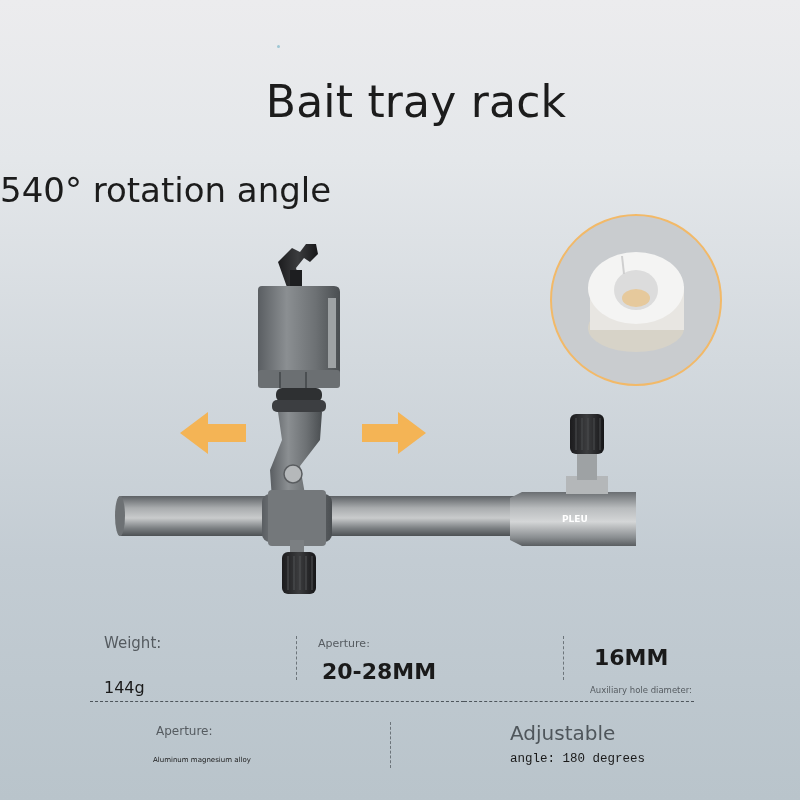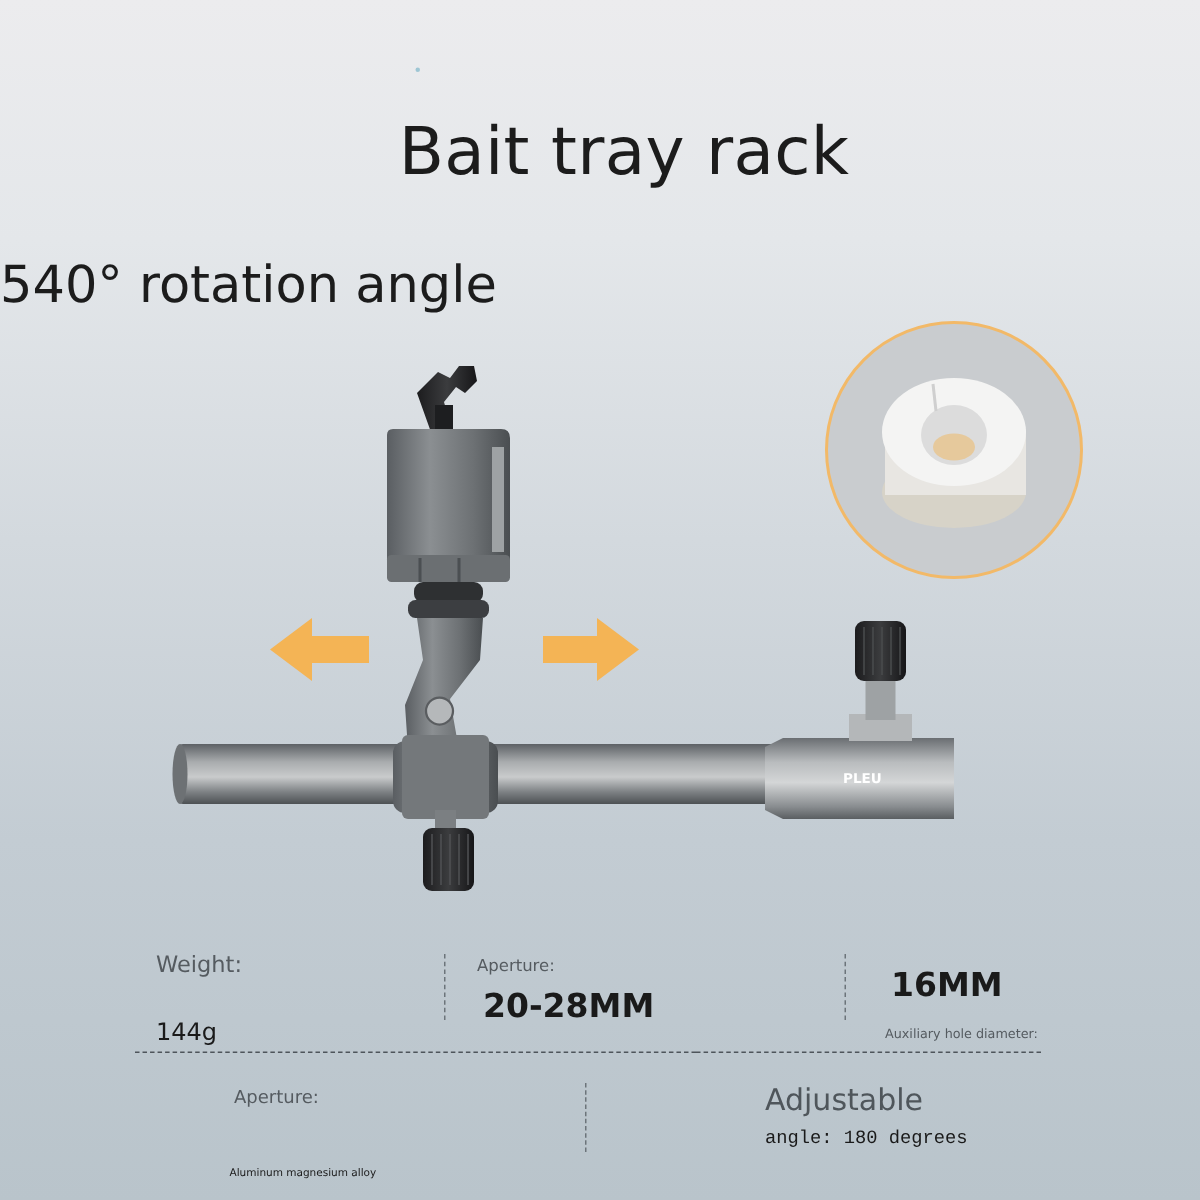--- a/index.html
+++ b/index.html
@@ -152,18 +152,18 @@
 
 <div class="vdash" style="left:563px; top:636px; height:44px;"></div>
 
 <div class="spec-label" style="left:590px; top:637px; font-size:8.5px;margin-top:48px;">Auxiliary hole diameter:</div>
 <div class="spec-value" style="left:594px; top:645px; font-size:22px; font-weight:bold;">16MM</div>
 
 <div class="hdash" style="left:90px; top:701px; width:374px;"></div>
 <div class="hdash" style="left:464px; top:701px; width:230px;"></div>
 
 <div class="spec-label" style="left:156px; top:724px; font-size:12px;">Aperture:</div>
-<div class="spec-value" style="left:153px; top:756px; font-size:7px;margin-top:22px;">Aluminum magnesium alloy</div>
+<div class="spec-value" style="left:153px; top:756px; font-size:7px;">Aluminum magnesium alloy</div>
 
 <div class="vdash" style="left:390px; top:722px; height:46px;"></div>
 
 <div class="spec-label" style="left:510px; top:721px; font-size:20px; color:#4f565b;">Adjustable</div>
 <div class="spec-value" style="left:510px; top:752px; font-size:12.5px;font-family:Liberation Mono, monospace;">angle: 180 degrees</div>
 
 </body></html>

